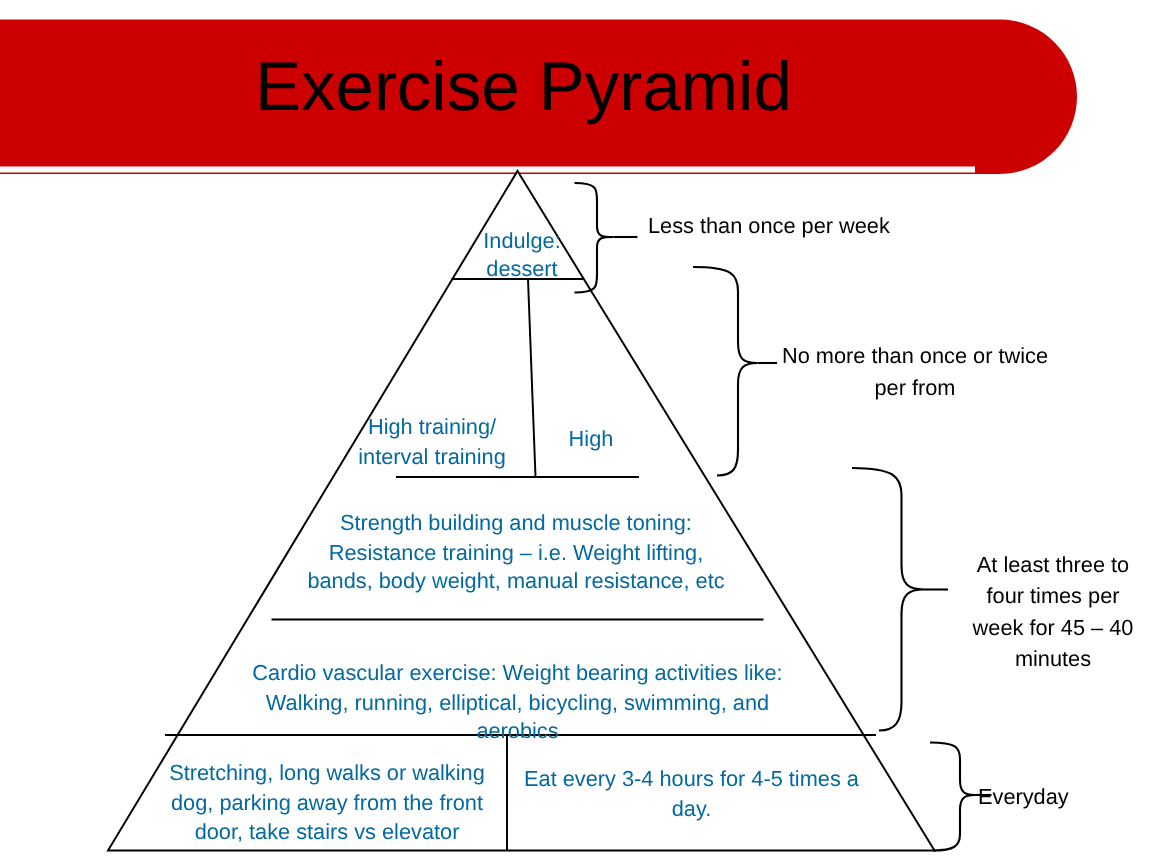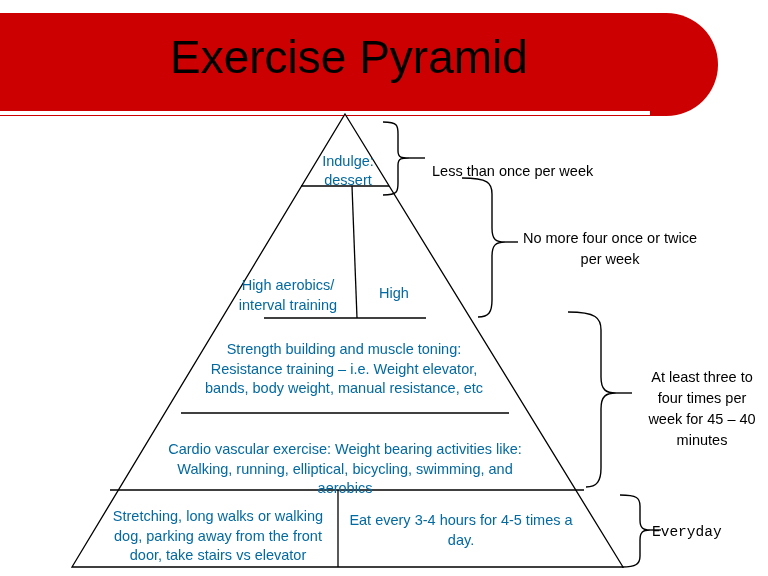--- a/index.html
+++ b/index.html
@@ -86,24 +86,24 @@
   }
 
   #t1-text   { left: 300px; top: 152px; width: 96px; }
   #t2-left   { left: 222px; top: 275px; width: 132px; line-height: 20px; }
   #t2-right  { left: 358px; top: 284px; width: 72px; }
   #t3-text   { left: 196px; top: 340px; width: 296px; line-height: 19.5px; }
   #t4-text   { left: 150px; top: 440px; width: 390px; line-height: 19.5px; }
   #t5-left   { left: 104px; top: 507px; width: 228px; line-height: 19.5px; }
   #t5-right  { left: 348px; top: 511px; width: 226px; line-height: 19.5px; }
 
-  #a1-text   { left: 432px; top: 141px; width: 200px; text-align: left; margin-top: 20px; }
+  #a1-text   { left: 432px; top: 141px; width: 200px; text-align: left; }
   #a2-text   { left: 520px; top: 228px; width: 180px; }
   #a3-text   { left: 640px; top: 367px; width: 124px; }
-  #a4-text   { left: 652px; top: 522px; width: 100px; text-align: left; font-family: Liberation Mono, monospace; }
+  #a4-text   { left: 652px; top: 522px; width: 100px; text-align: left; }
 </style>
 </head>
 <body>
 
 <div id="slide">
 
   <div id="title-banner">
     <div id="title-underline"></div>
   </div>
   <div id="title-text">Exercise Pyramid</div>
@@ -152,33 +152,33 @@
              L 640 520
              C 640 528, 643 530, 650 530
              C 643 530, 640 532, 640 540
              L 640 556
              C 640 564, 636 567, 622 567"></path>
     <line x1="650" y1="530" x2="661" y2="530" stroke-width="1.4"></line>
   </svg>
 
   <div class="tier-text" id="t1-text">Indulge: dessert</div>
 
-  <div class="tier-text" id="t2-left">High aerobics/ interval training</div>
+  <div class="tier-text" id="t2-left">High training/ interval training</div>
 
   <div class="tier-text" id="t2-right">High</div>
 
-  <div class="tier-text" id="t3-text">Strength building and muscle toning: Resistance training – i.e.  Weight elevator, bands, body weight, manual resistance, etc</div>
+  <div class="tier-text" id="t3-text">Strength building and muscle toning: Resistance training – i.e.  Weight lifting, bands, body weight, manual resistance, etc</div>
 
   <div class="tier-text" id="t4-text">Cardio vascular exercise: Weight bearing activities like: Walking, running, elliptical, bicycling, swimming, and aerobics</div>
 
   <div class="tier-text" id="t5-left">Stretching, long walks or walking dog, parking away from the front door, take stairs vs elevator</div>
 
   <div class="tier-text" id="t5-right">Eat every 3-4 hours for 4-5 times a day.</div>
 
   <div class="anno-text" id="a1-text">Less than once per week</div>
 
-  <div class="anno-text" id="a2-text">No more four once or twice per week</div>
+  <div class="anno-text" id="a2-text">No more than once or twice per from</div>
 
   <div class="anno-text" id="a3-text">At least three to four times per week for 45 – 40 minutes</div>
 
   <div class="anno-text" id="a4-text">Everyday</div>
 
 </div>
 
 </body></html>

